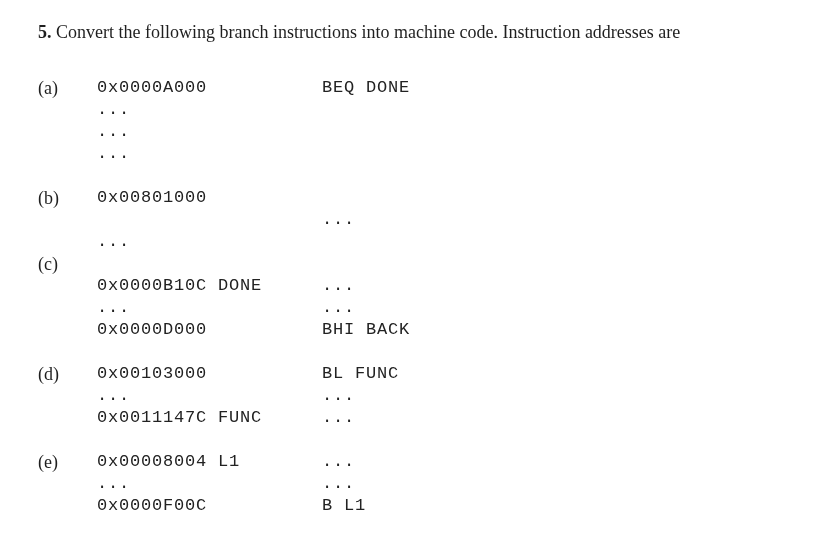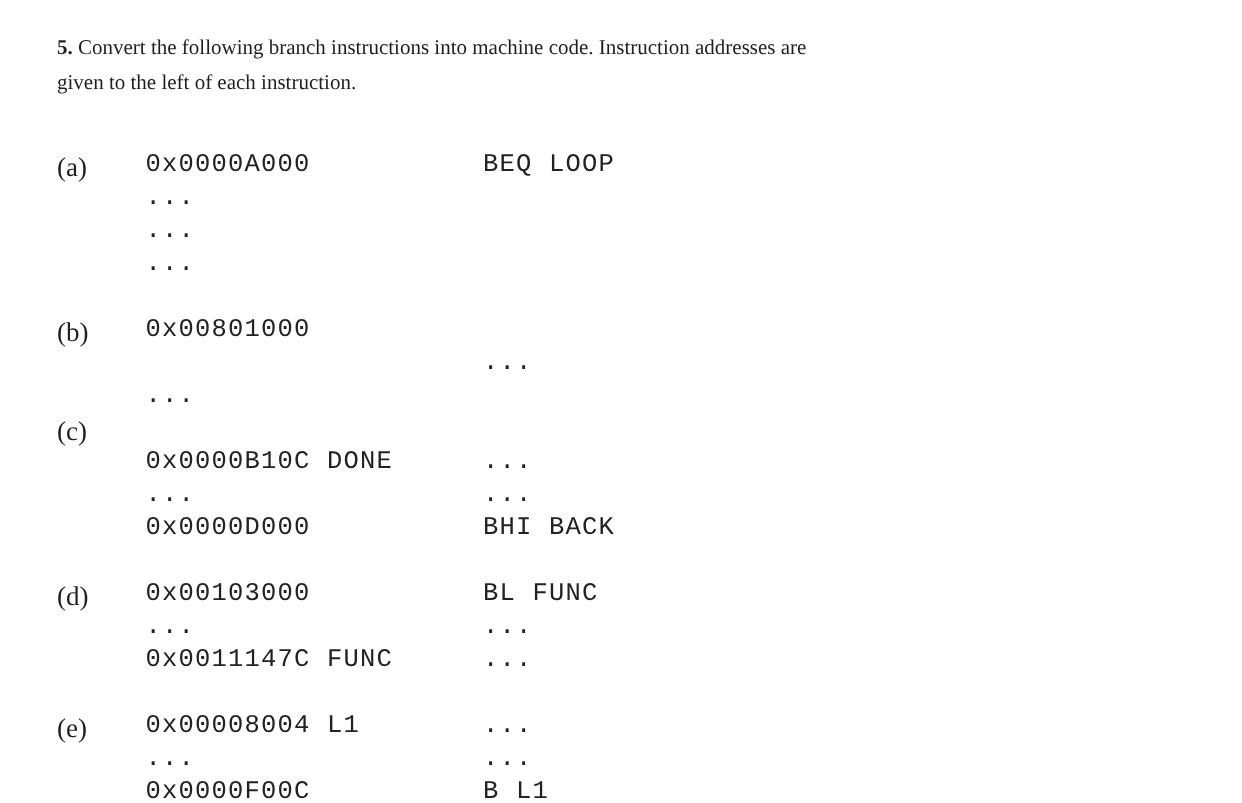--- a/index.html
+++ b/index.html
@@ -10,21 +10,21 @@
     height: 535px;
     background: #ffffff;
     color: #1f1f1f;
     overflow: hidden;
     box-sizing: border-box;
     padding: 21px 30px 0 38px;
   }
   .title {
     margin: 0;
     font-family: "Liberation Serif", serif;
-    font-size: 14px;
+    font-size: 18px;
     line-height: 23px;
     color: #1f1f1f;
   }
   .title .bold { font-weight: bold; }
   #sections { margin-top: 33px; }
   .section { margin-top: 22px; }
   .section.no-gap { margin-top: 0; }
   .line {
     display: flex;
     height: 22px;
@@ -46,24 +46,24 @@
   .addr-cell {
     flex: 0 0 225px;
     width: 225px;
   }
   .ins { flex: 1 1 auto; }
 </style>
 </head>
 <body>
 
 <div class="page">
-  <p class="title"><span class="bold">5.</span> <span>Convert the following branch instructions into machine code. Instruction addresses are</span><br><span>given to the left of each instruction.</span></p>
+  <p class="title"><span class="bold">5.</span> <span>Convert the following branch instructions into machine code. Instruction addresses are</span><br></p>
   <div id="sections">
       <div class="section">
-        <div class="line"><span class="lbl">(a)</span><span class="addr-cell"><span>0x0000A000</span> <span></span></span><span class="ins">BEQ LOOP</span></div>
+        <div class="line"><span class="lbl">(a)</span><span class="addr-cell"><span>0x0000A000</span> <span></span></span><span class="ins">BEQ DONE</span></div>
         <div class="line"><span class="lbl"></span><span class="ins">...</span></div>
         <div class="line"><span class="lbl"></span><span class="ins">...</span></div>
         <div class="line"><span class="lbl"></span><span class="ins">...</span></div>
       </div>
       <div class="section">
         <div class="line"><span class="lbl">(b)</span><span class="addr-cell"><span>0x00801000</span> <span></span></span></div>
         <div class="line"><span class="lbl"></span><span class="addr-cell"><span></span> <span></span></span><span class="ins">...</span></div>
         <div class="line"><span class="lbl"></span><span class="ins">...</span></div>
       </div>
       <div class="section no-gap">

